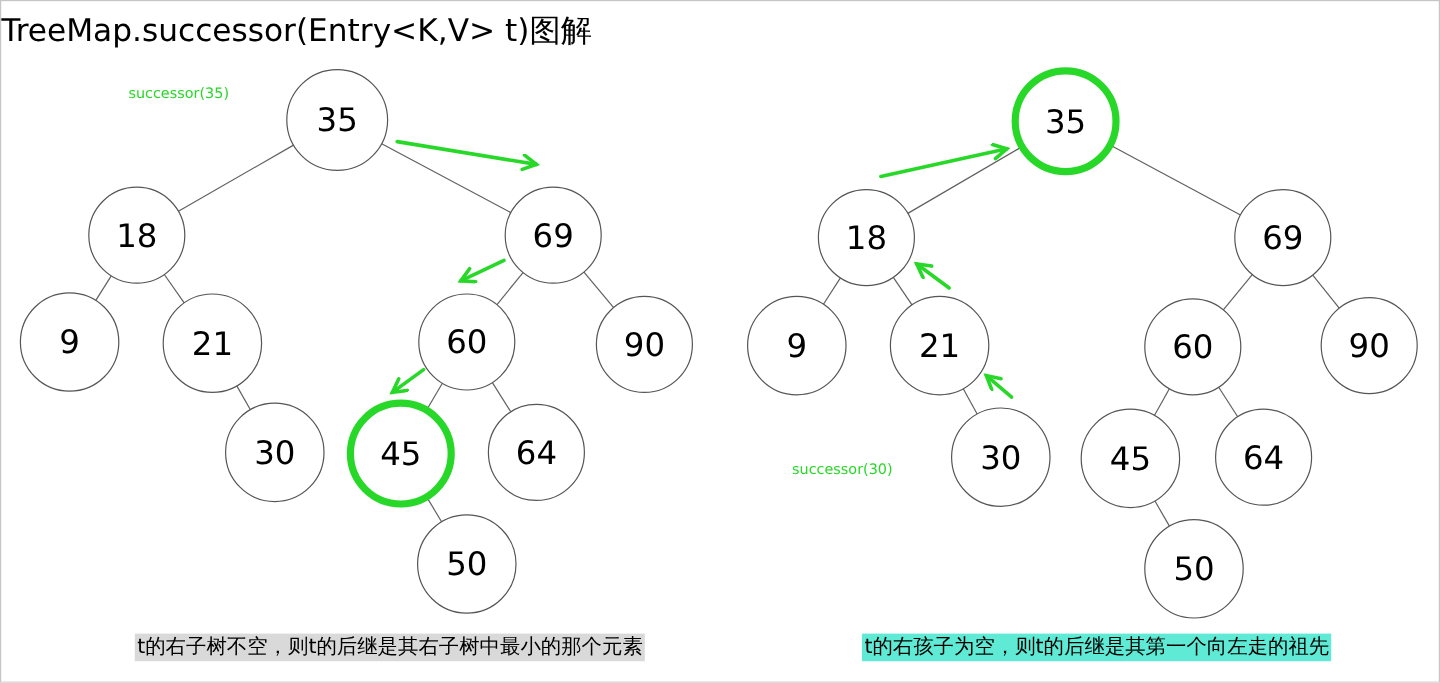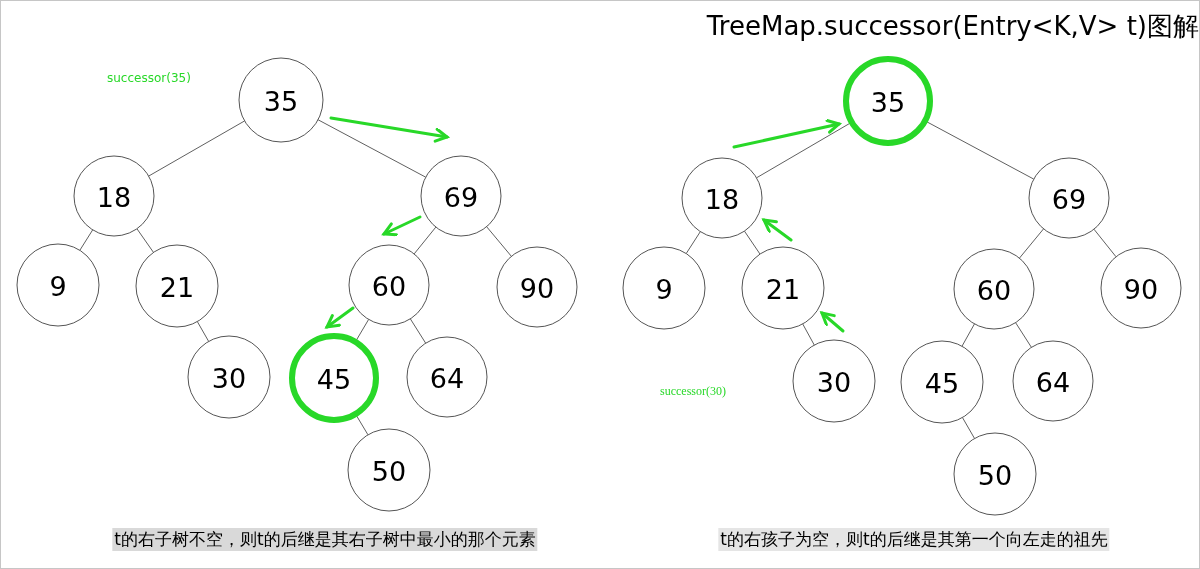--- a/index.html
+++ b/index.html
@@ -15,21 +15,21 @@
     background: #ffffff;
     border: 1px solid #c6c6c6;
     box-sizing: border-box;
     overflow: hidden;
   }
   .diagram-title {
     position: absolute;
     top: 8px;
     left: 0;
     width: 100%;
-    text-align: right;
+    text-align: left;
     font-size: 26px;
     line-height: 34px;
     color: #000000;
     white-space: nowrap;
   }
   .diagram-svg {
     position: absolute;
     top: 0;
     left: 0;
     width: 1200px;
@@ -142,19 +142,19 @@
           <circle cx="1052" cy="380" r="40" fill="#ffffff" stroke="#555555" stroke-width="1"></circle>
           <text x="1052" y="380" text-anchor="middle" dominant-baseline="central" dy="0.04em" font-size="27" fill="#000000">64</text>
           <circle cx="994" cy="473" r="41" fill="#ffffff" stroke="#555555" stroke-width="1"></circle>
           <text x="994" y="473" text-anchor="middle" dominant-baseline="central" dy="0.04em" font-size="27" fill="#000000">50</text>
         </g>
       </g>
   </svg>
 
   <div class="succ-label left" style="color: rgb(40, 216, 40);">successor(35)</div>
 
-  <div class="succ-label right" style="color: rgb(40, 216, 40); font-family: Liberation Serif, serif;">successor(30)</div>
+  <div class="succ-label right" style="color: rgb(40, 216, 40);">successor(30)</div>
 
   <div class="caption left" style="background: rgb(217, 217, 217);">t的右子树不空，则t的后继是其右子树中最小的那个元素</div>
 
-  <div class="caption right" style="background: #e5e5e5;">t的右孩子为空，则t的后继是其第一个向左走的祖先</div>
+  <div class="caption right" style="background: #5eead4;">t的右孩子为空，则t的后继是其第一个向左走的祖先</div>
 
 </div>
 
 </body></html>

